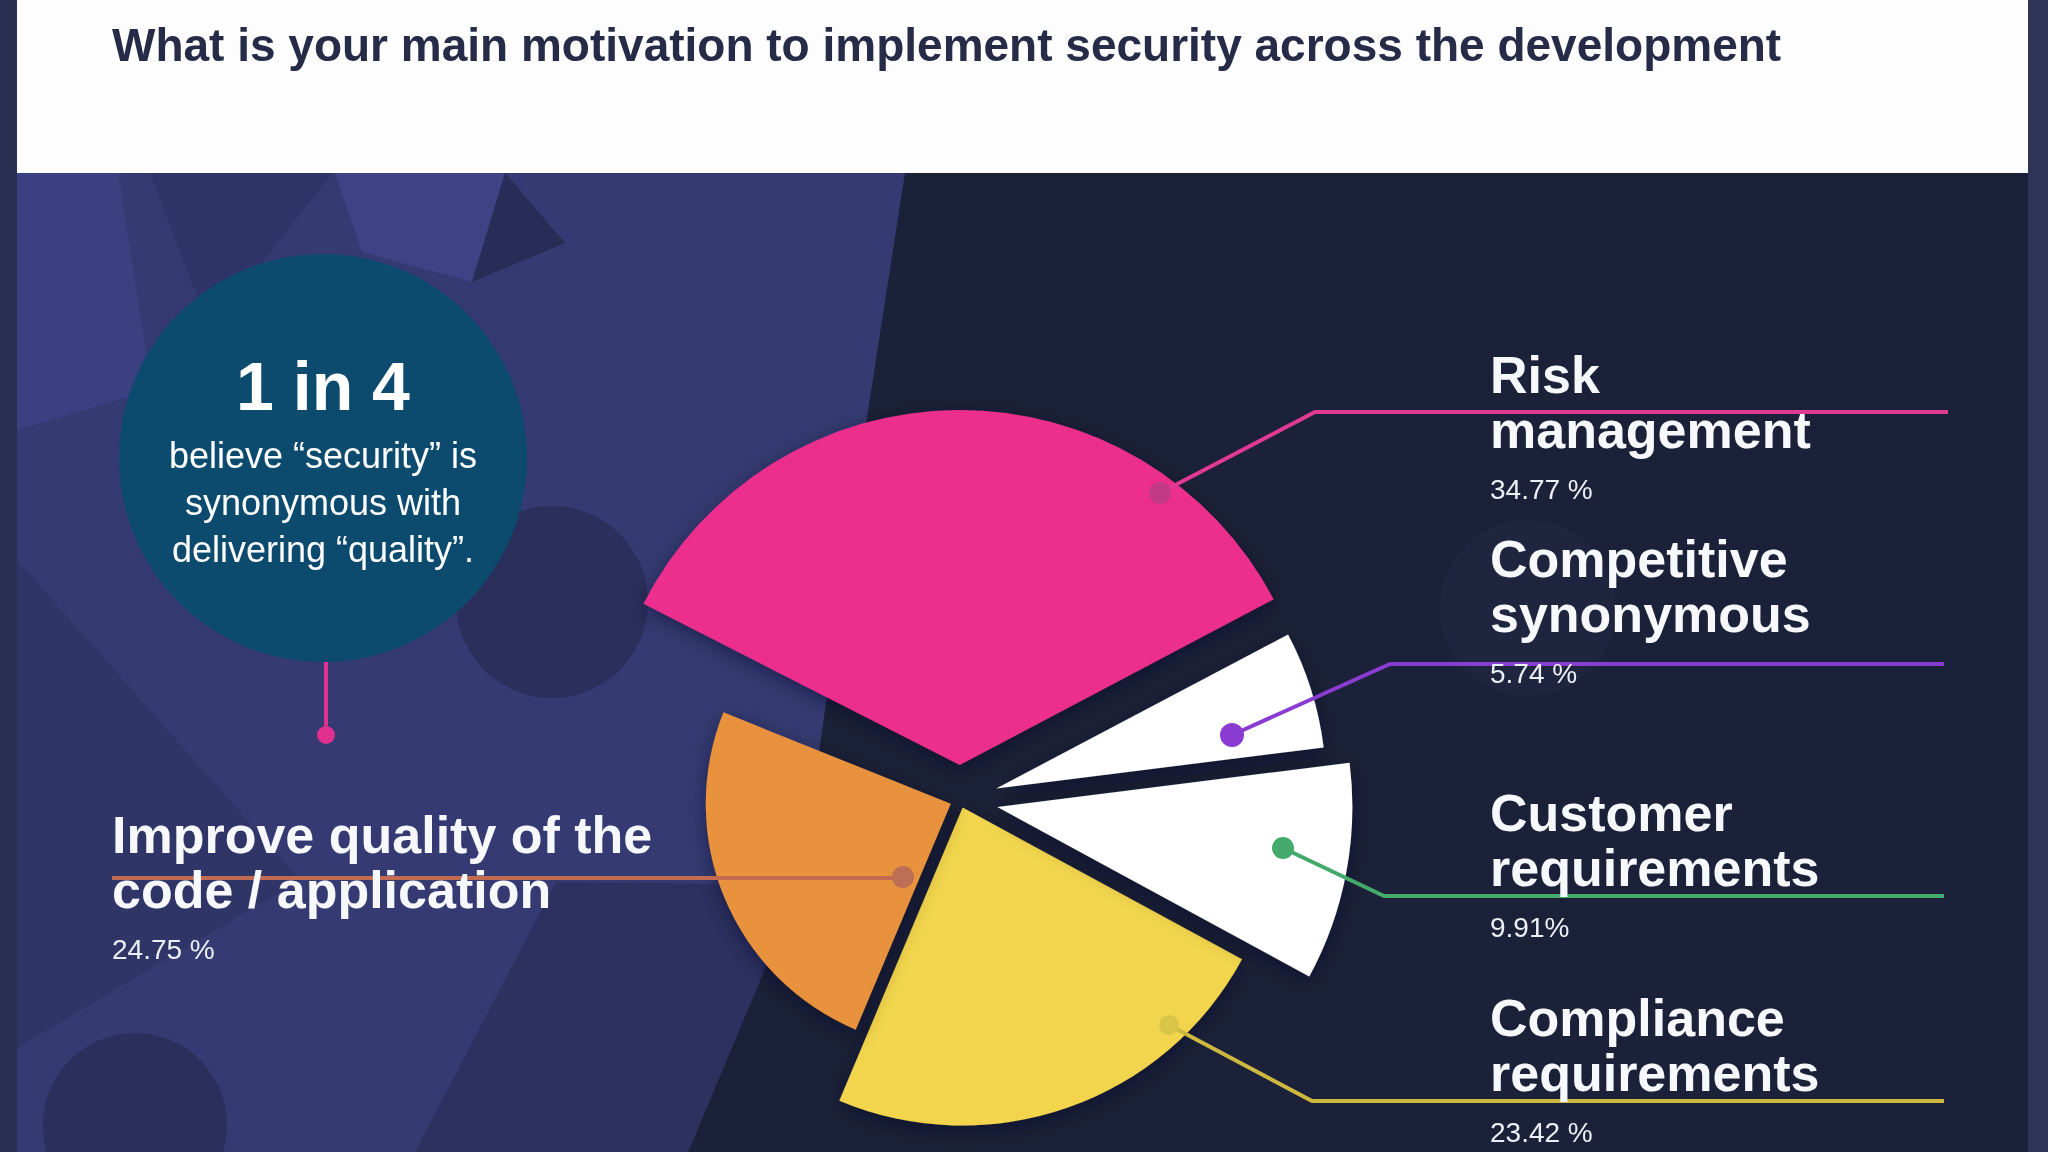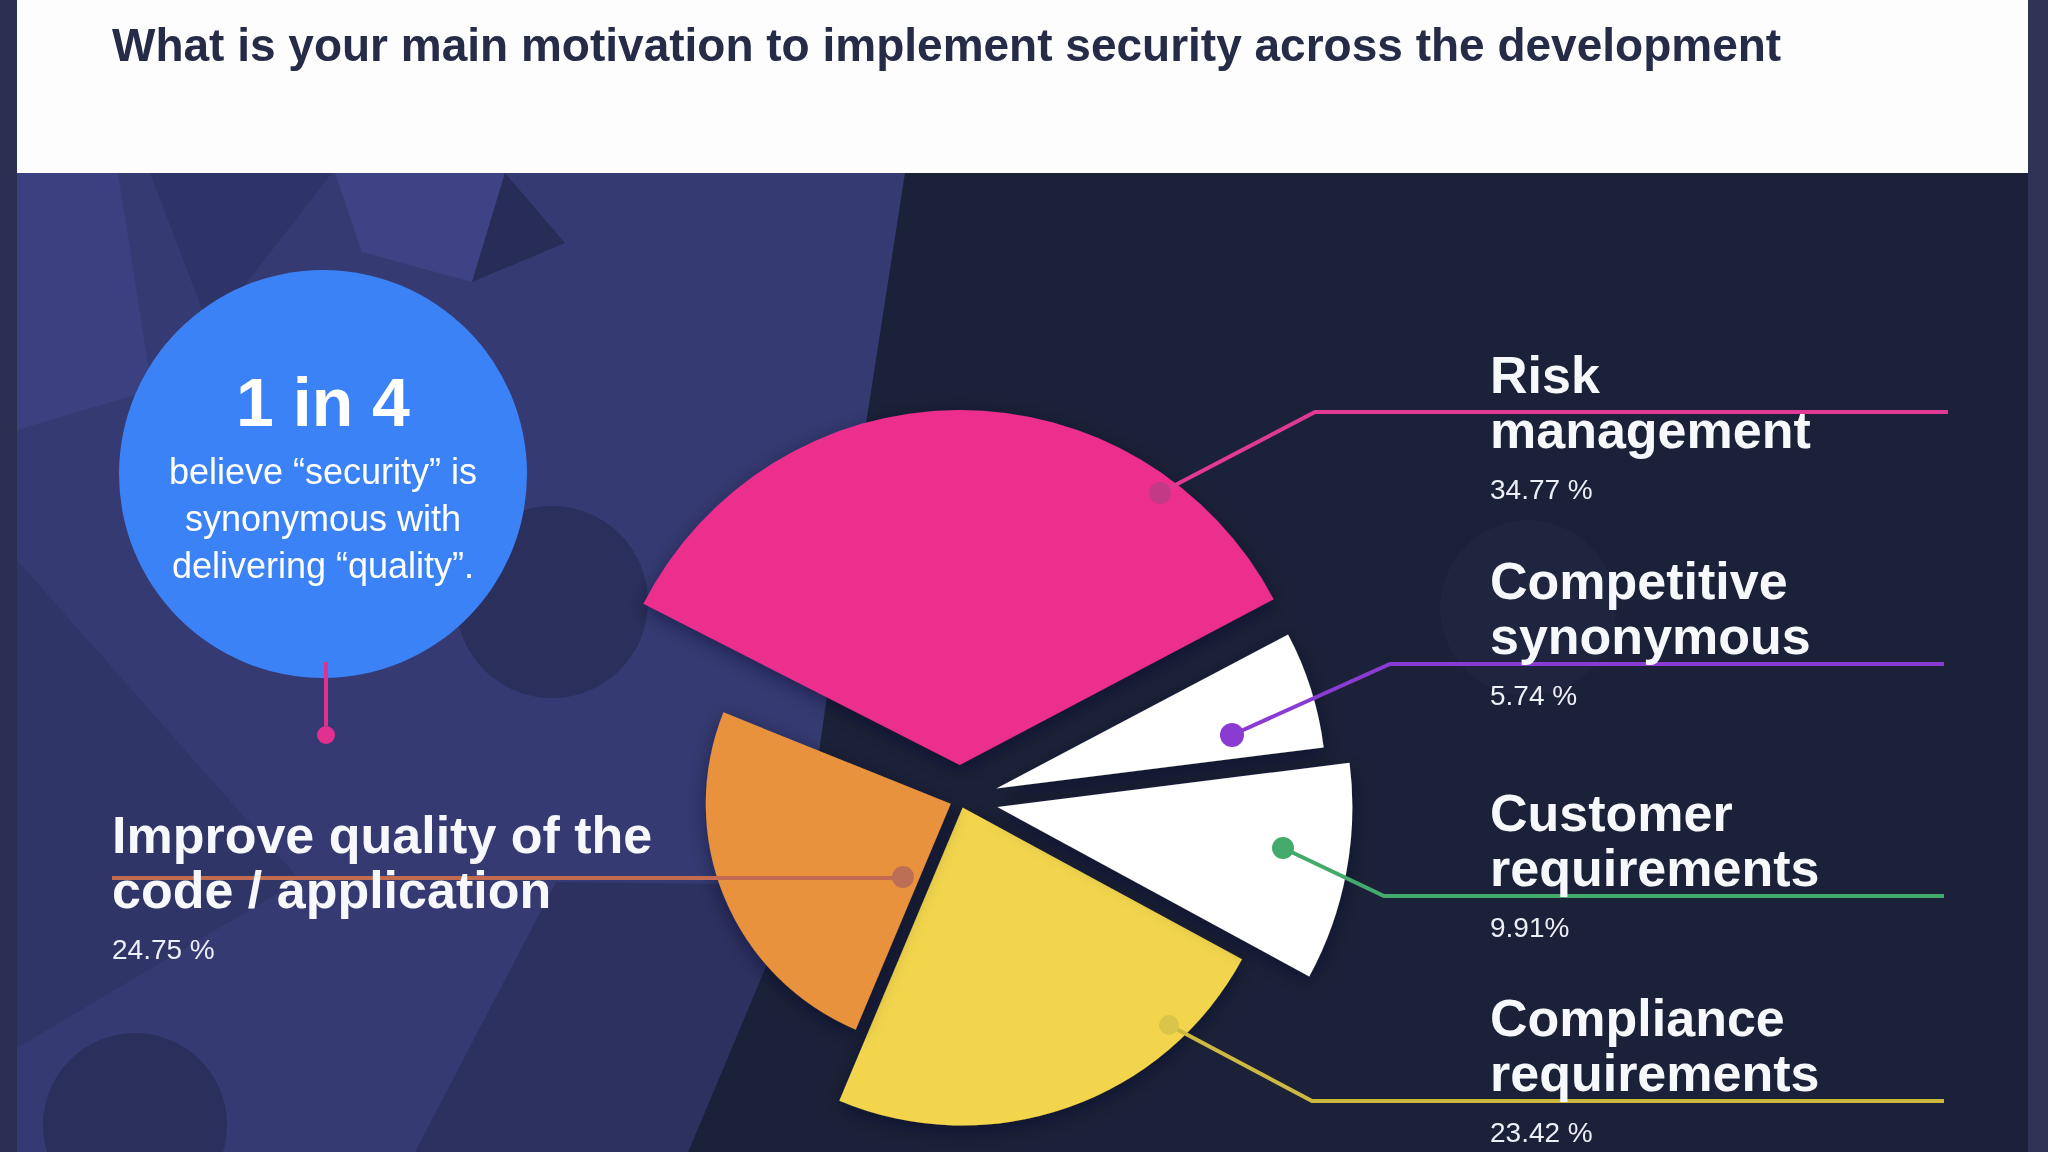--- a/index.html
+++ b/index.html
@@ -7,30 +7,30 @@
   .stage{position:relative;width:2048px;height:1152px;overflow:hidden;
          background:#2b3052;font-family:"Liberation Sans",sans-serif;}
   .edge-strip{position:absolute;top:0;height:1152px;}
   .edge-strip.left{left:0;width:17px;background:#2b3052;}
   .edge-strip.right{left:2028px;width:20px;background:#2f3456;}
   .main-area{position:absolute;left:17px;top:173px;width:2011px;height:979px;background:#1b2138;}
   .header-bar{position:absolute;left:17px;top:0;width:2011px;height:173px;background:#fdfdfe;}
   .title{position:absolute;left:95px;top:14px;color:#262b47;font-weight:bold;
          font-size:46px;line-height:62px;white-space:nowrap;}
   .bg-svg,.pie-svg{position:absolute;left:0;top:0;width:2048px;height:1152px;pointer-events:none;}
-  .stat-circle{position:absolute;left:119px;top:270px;width:408px;height:408px;border-radius:50%;
-               background:#3b82f6;color:#ffffff;text-align:center;}
+  .stat-circle{position:absolute;left:119px;top:254px;width:408px;height:408px;border-radius:50%;
+               background:#0c4a6e;color:#ffffff;text-align:center;}
   .stat-circle .headline{margin-top:96px;font-size:68px;font-weight:bold;line-height:72px;}
   .stat-circle .body{margin-top:10px;font-size:36px;line-height:47px;font-weight:normal;}
   .callout{position:absolute;left:1490px;color:#f7f8fb;}
   .callout.left-side{left:112px;}
   .callout .cl{font-size:52px;font-weight:bold;line-height:55px;}
   .callout .pct{font-size:28px;font-weight:normal;color:#eceff5;margin-top:16px;}
   .co-risk{top:303px;margin-top:45px;}
-  .co-competitive{top:554px;}
+  .co-competitive{top:532px;}
   .co-customer{top:786px;}
   .co-compliance{top:991px;}
   .co-improve{top:768px;margin-top:40px;}
 </style>
 </head>
 <body>
 
 <div class="stage">
 
   <div class="edge-strip left"></div>

